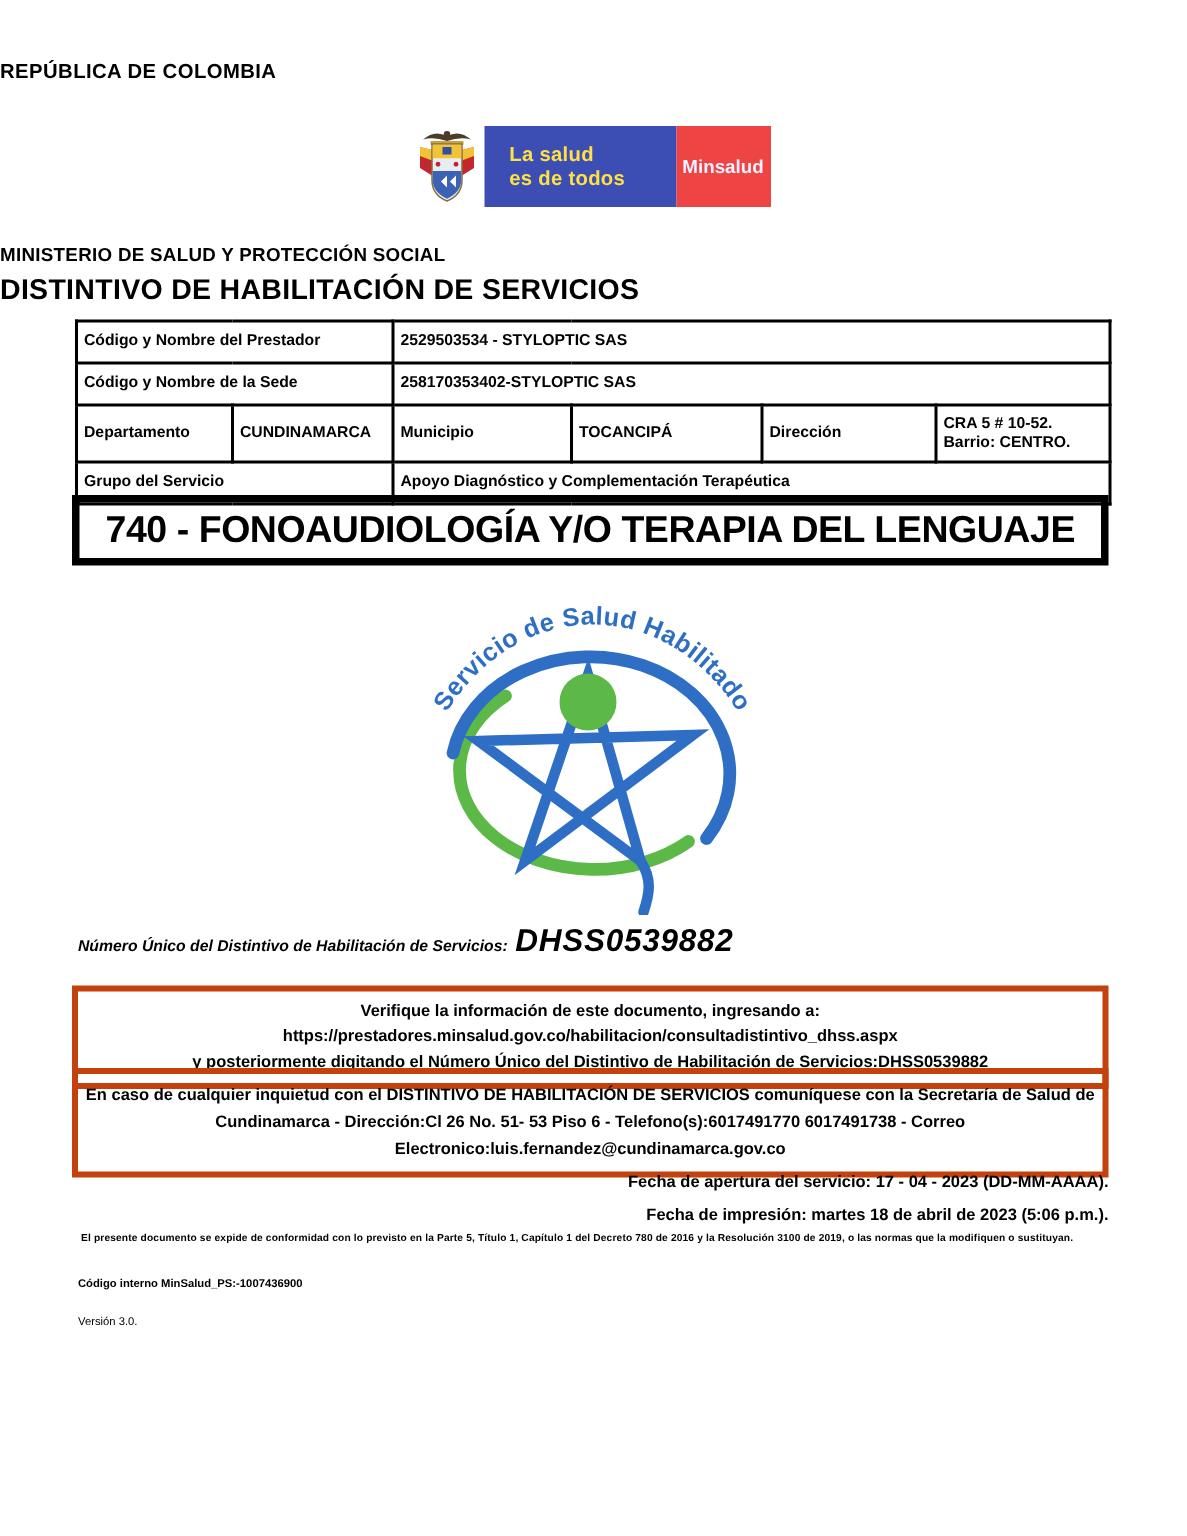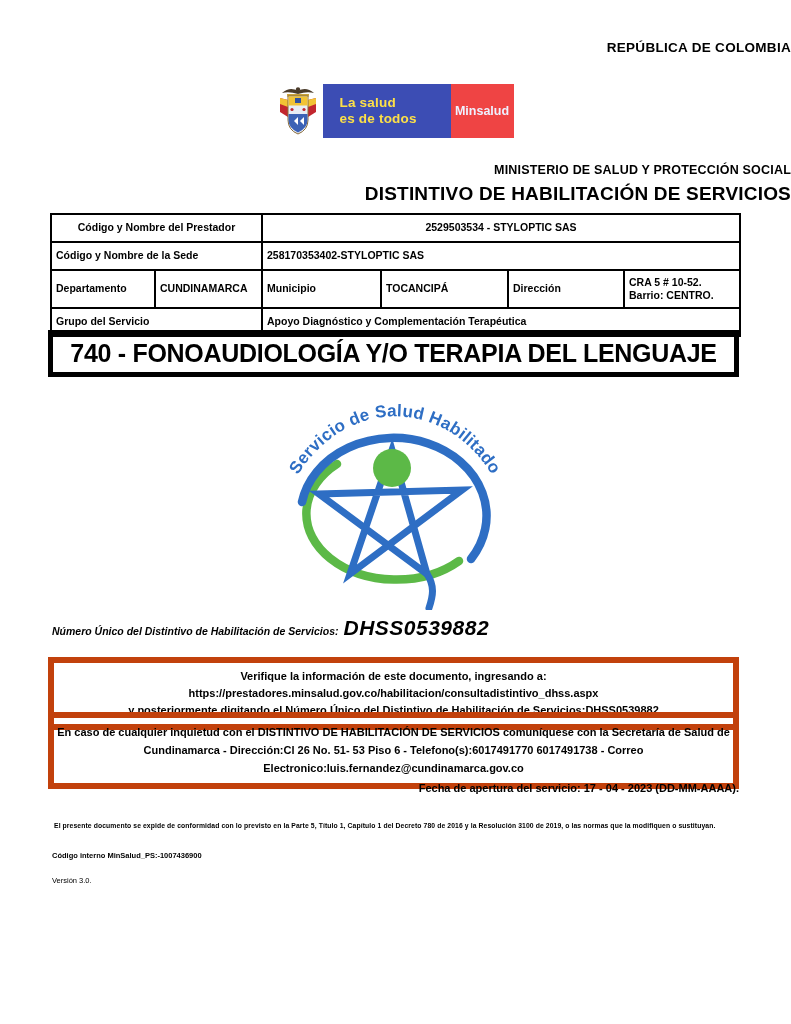--- a/index.html
+++ b/index.html
@@ -1,51 +1,51 @@
 <!DOCTYPE html>
 <html><head>
 <meta charset="utf-8">
 <style>
   html,body{margin:0;padding:0;background:#ffffff;}
   #page{position:relative;width:791px;height:1024px;background:#fff;overflow:hidden;
         font-family:"Liberation Sans","DejaVu Sans",sans-serif;color:#000;}
   .abs{position:absolute;}
-  .center{left:0;width:100%;text-align:right;}
+  .center{left:0;width:100%;text-align:left;}
 
   .republic{top:40px;font-size:13.5px;font-weight:bold;letter-spacing:.3px;}
 
   .logo-row{top:84px;left:0;width:100%;display:flex;justify-content:center;align-items:center;}
   .coat{margin-right:5px;display:block;}
   .slogan-box{width:128px;height:54px;background:#3c4db4;color:#fde047;display:flex;flex-direction:column;
               justify-content:center;padding-left:17px;box-sizing:border-box;font-weight:bold;
               font-size:13.5px;line-height:1.18;letter-spacing:.2px;}
   .brand-box{width:63px;height:54px;background:#ef4444;color:#eef1ff;display:flex;align-items:center;
              justify-content:center;font-weight:bold;font-size:12.5px;}
 
   .ministry{top:163px;font-size:12.5px;font-weight:bold;letter-spacing:.2px;}
   .doc-title{top:183px;font-size:19px;font-weight:bold;letter-spacing:.2px;}
 
   table.info{position:absolute;top:213px;left:50px;width:689px;border-collapse:collapse;table-layout:fixed;}
   table.info td{border:2px solid #000;font-weight:bold;font-size:10.5px;padding:2px 4px;
                 vertical-align:middle;line-height:1.25;overflow:hidden;}
   td.v-big{font-size:13.5px;}
   td.v-med{font-size:11px;}
-  tr.r1 td{height:22px;text-align:center;} tr.r2 td{height:22px;border-radius:13px;} tr.r3 td{height:32px;} tr.r4 td{height:22px;}
+  tr.r1 td{height:22px;} tr.r2 td{height:22px;border-radius:13px;} tr.r3 td{height:32px;} tr.r4 td{height:22px;}
 
   .banner{top:330px;left:48px;width:691px;height:47px;border:5px solid #000;box-sizing:border-box;
           display:flex;align-items:center;justify-content:center;font-size:25px;font-weight:bold;
           letter-spacing:-0.3px;white-space:nowrap;}
 
   .emblem{top:390px;left:277px;}
 
   .numero{top:616px;left:52px;display:flex;align-items:baseline;gap:5px;white-space:nowrap;}
   .numero .lbl{font-size:10.5px;font-weight:bold;font-style:italic;}
   .numero .val{font-size:21px;font-weight:bold;font-style:italic;letter-spacing:.5px;}
 
-  .note-box{left:48px;width:691px;border:6px solid #c2410c;box-sizing:border-box;text-align:center;
+  .note-box{left:48px;width:691px;border:4px solid #c2410c;box-sizing:border-box;text-align:center;
             font-weight:bold;font-size:11px;}
   .verify{top:657px;padding:5px 6px;line-height:1.55;}
   .contact{top:712px;padding:6px 2px;line-height:1.62;}
 
   .fecha{left:48px;width:691px;text-align:right;font-weight:bold;font-size:11px;}
   .fecha-a{top:782px;} .fecha-i{top:804px;}
 
   .legal{top:822px;left:54px;width:712px;font-weight:bold;font-size:6.8px;letter-spacing:.1px;}
   .codigo{top:851px;left:52px;font-weight:bold;font-size:7.5px;}
   .version{top:876px;left:52px;font-weight:normal;font-size:7.5px;}
@@ -146,18 +146,19 @@
     <div>y posteriormente digitando el Número Único del Distintivo de Habilitación de Servicios:DHSS0539882</div>
   </div>
 
   <div class="abs note-box contact">
     <div>En caso de cualquier inquietud con el DISTINTIVO DE HABILITACIÓN DE SERVICIOS comuníquese con la Secretaría de Salud de</div>
     <div>Cundinamarca - Dirección:Cl 26 No. 51- 53 Piso 6 - Telefono(s):6017491770 6017491738 - Correo</div>
     <div>Electronico:luis.fernandez@cundinamarca.gov.co</div>
   </div>
 
   <div class="abs fecha fecha-a">Fecha de apertura del servicio: 17 - 04 - 2023 (DD-MM-AAAA).</div>
+  <div class="abs fecha fecha-i">Fecha de impresión: martes 18 de abril de 2023 (5:06 p.m.).</div>
 
   <div class="abs legal">El presente documento se expide de conformidad con lo previsto en la Parte 5, Título 1, Capítulo 1 del Decreto 780 de 2016 y la Resolución 3100 de 2019, o las normas que la modifiquen o sustituyan.</div>
   <div class="abs codigo">Código interno MinSalud_PS:-1007436900</div>
   <div class="abs version">Versión 3.0.</div>
 
 </div>
 
 </body></html>

